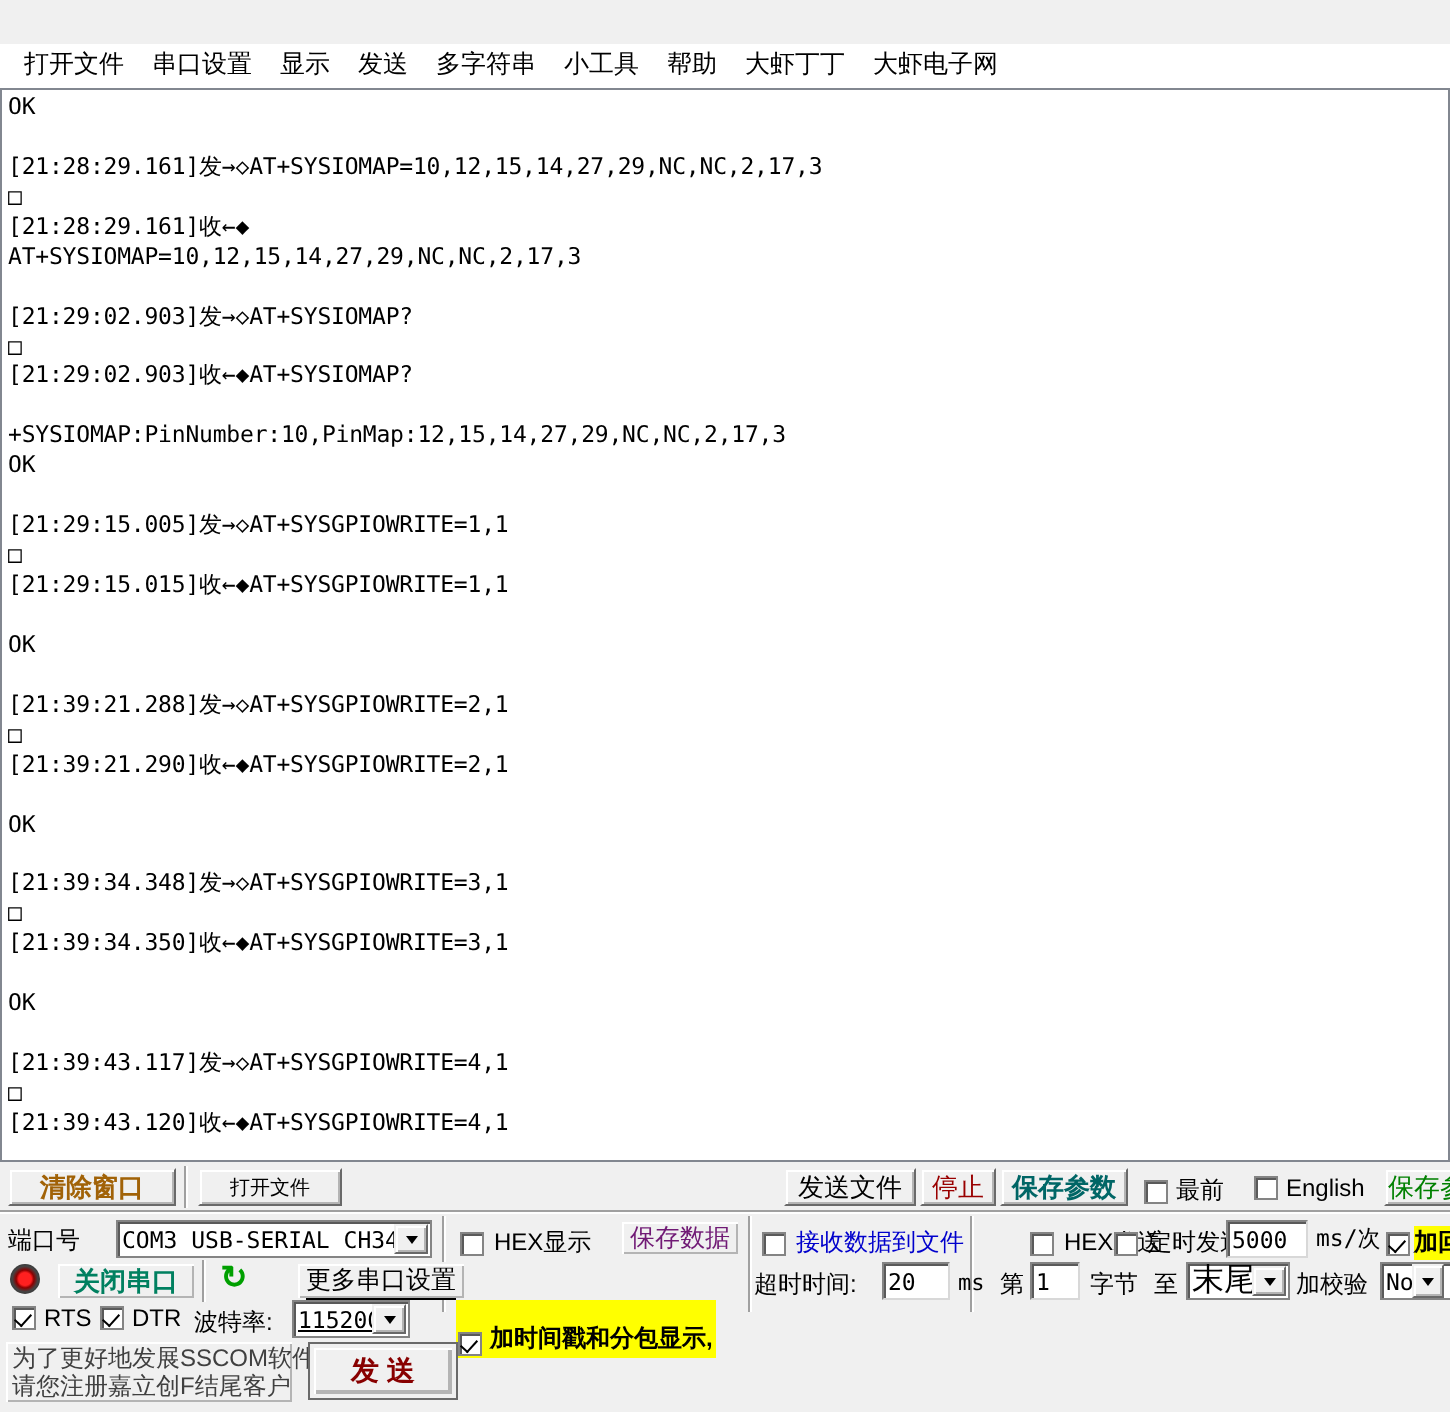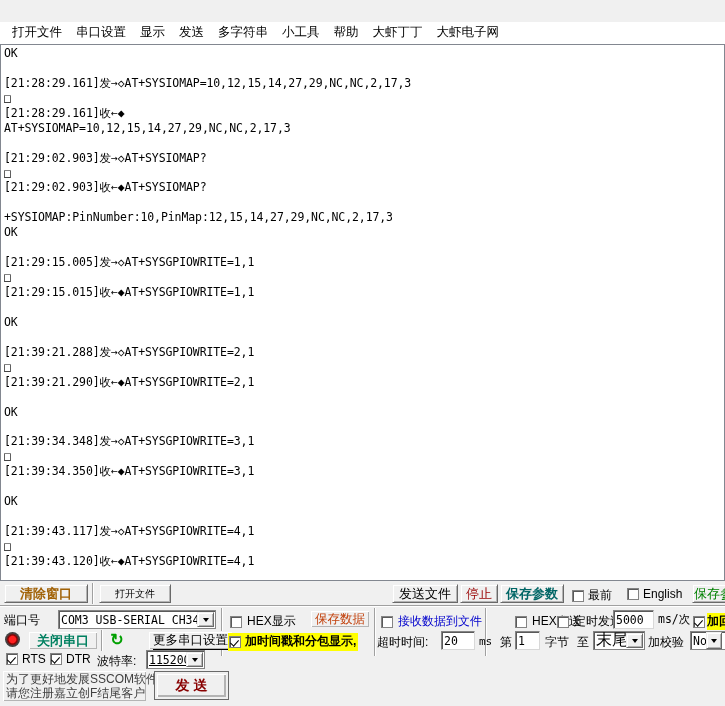--- a/index.html
+++ b/index.html
@@ -260,21 +260,21 @@
         </span>
     </div>
 
     <div class="sep-v" style="left:221px; top:27px; height:48px;"></div>
 
     <div class="abs" style="left:230px; top:32px; display:flex; align-items:center; gap:5px;">
       <span class="cbx"></span>
       <span class="lbl">HEX显示</span>
     </div>
 
-    <div class="btn3d abs" style="left:310px; top:29px; width:60px; height:18px; font-size:12.5px; color:#c2410c; border-color:#f0f0f0;">保存数据</div>
+    <div class="btn3d abs" style="left:310px; top:29px; width:60px; height:18px; font-size:12.5px; color:#701a75; border-color:#f0f0f0;">保存数据</div>
 
     <div class="sep-v" style="left:374px; top:27px; height:48px;"></div>
 
     <div class="abs" style="left:381px; top:32px; display:flex; align-items:center; gap:5px;">
       <span class="cbx"></span>
       <span class="lbl" style="color:#0000cc;">接收数据到文件</span>
     </div>
 
     <div class="sep-v" style="left:485px; top:27px; height:48px;"></div>
 
@@ -303,21 +303,21 @@
     <div class="btn3d abs" style="left:28px; top:50px; width:70px; height:19px; font-size:13px; font-weight:bold; color:#008060; border-color:#f0f0f0;">关闭串口</div>
 
     <div class="sep-v" style="left:101px; top:49px; height:21px;"></div>
 
     <div class="abs" style="left:108px; top:50px; width:18px; height:18px; color:#00a000; font-size:16px; font-weight:bold; line-height:18px; text-align:center;">↻</div>
 
     <div class="btn3d abs" style="left:148px; top:50px; width:85px; height:19px; font-size:12.5px; border-color:#f0f0f0;">
       <span style="border-bottom:1px solid #000;">更多串口设置</span>
     </div>
 
-    <div class="abs" style="left:228px; top:52px; display:flex; align-items:center; gap:4px; background:#ffff00; padding:0 2px 1px 1px;">
+    <div class="abs" style="left:228px; top:69px; display:flex; align-items:flex-end; gap:4px; background:#ffff00; padding:11px 2px 1px 1px;">
       <span class="cbx checked"></span>
       <span class="lbl" style="font-weight:bold;">加时间戳和分包显示,</span>
     </div>
 
     <div class="lbl abs" style="left:377px; top:53px;">超时时间:</div>
 
     <div class="field abs" style="left:441px; top:50px; width:34px; height:19px;">20</div>
 
     <div class="lbl abs" style="left:479px; top:54px; font-family:'DejaVu Sans Mono', monospace; font-size:11px;">ms</div>
 

